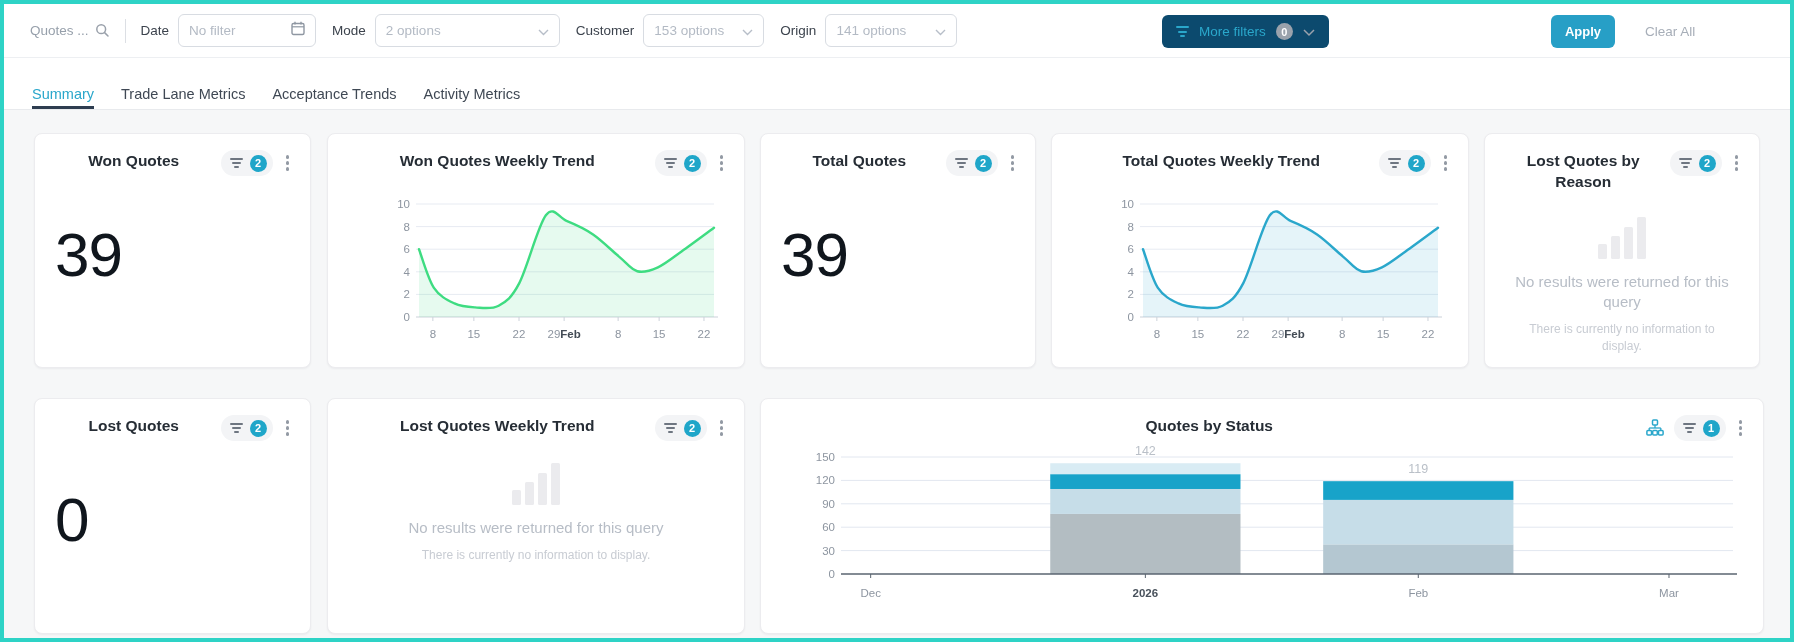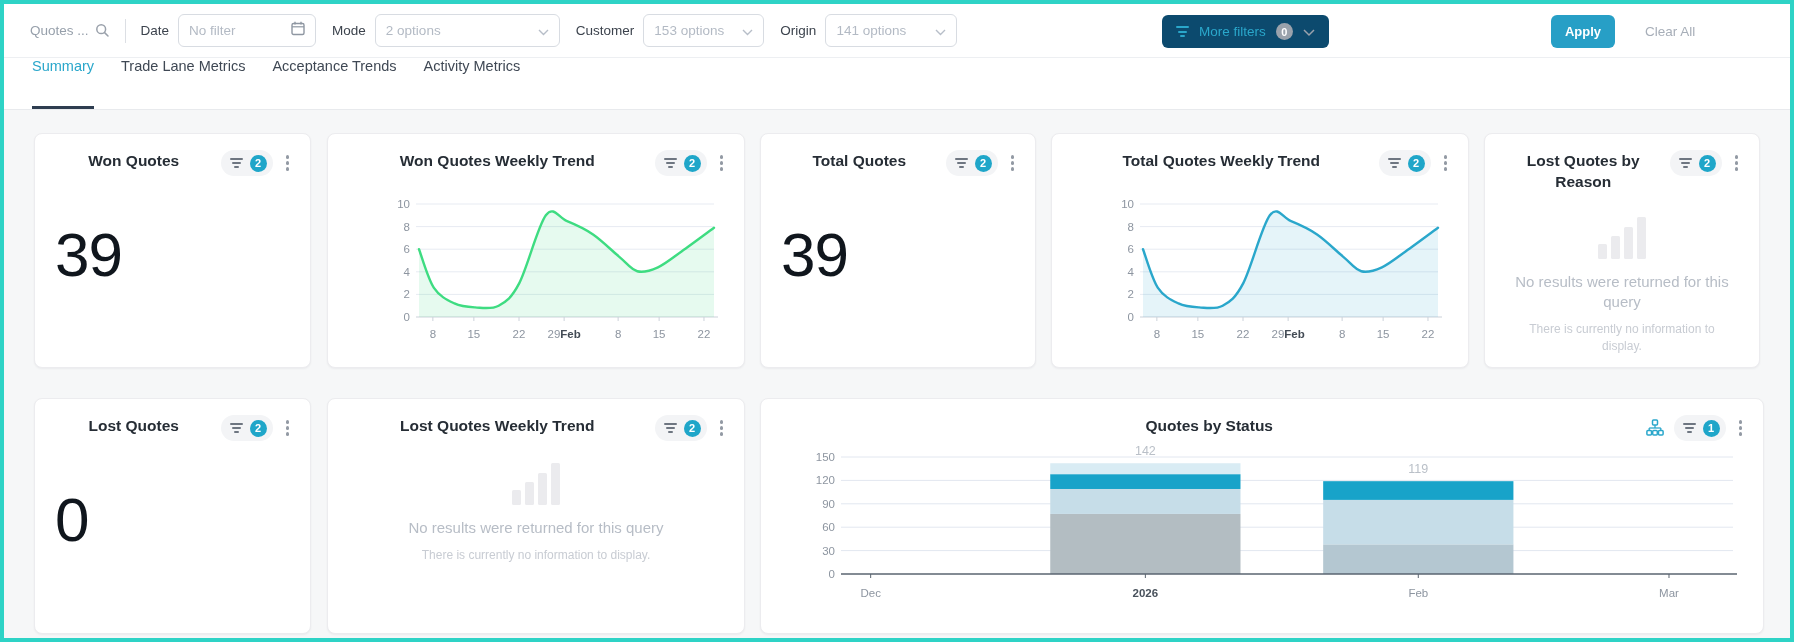--- a/index.html
+++ b/index.html
@@ -32,21 +32,21 @@
   .badge{min-width:17px;height:17px;border-radius:50%;background:#1fa6c9;color:#fff;font-size:11px;font-weight:bold;
         display:flex;align-items:center;justify-content:center;padding:0 2px;box-sizing:border-box;}
   .badge.gray{background:#9aa2ac;}
   .applybtn{position:absolute;left:1547px;top:11px;width:64px;height:33px;background:#279fc6;color:#fff;border:none;
         border-radius:6px;font-size:13px;font-weight:bold;font-family:inherit;cursor:pointer;}
   .clearall{position:absolute;left:1613px;top:20px;color:#a7aeb8;font-size:13.5px;cursor:pointer;white-space:nowrap;margin-left:28px;}
 
   
   .tabsrow{position:absolute;left:4px;top:58px;right:4px;height:52px;background:#fff;border-bottom:1px solid #e8eaed;
         display:flex;align-items:flex-end;padding-left:28px;gap:27px;box-sizing:border-box;z-index:4;}
-  .tab{font-size:14.5px;color:#3f4854;padding-bottom:32px;border-bottom:3px solid transparent;cursor:pointer;white-space:nowrap;}
+  .tab{font-size:14.5px;color:#3f4854;padding-bottom:4px;border-bottom:3px solid transparent;cursor:pointer;white-space:nowrap;}
   .tab.active{color:#2aa7cb;border-bottom-color:#2e3d50;}
 
   
   .content{position:absolute;left:4px;top:110px;right:4px;bottom:4px;background:#f6f7f8;z-index:1;}
   .card{position:absolute;background:#fff;border:1px solid #ececef;border-radius:8px;
         box-shadow:0 1px 2px rgba(16,24,40,.05);box-sizing:border-box;}
   .c1{left:30px;top:23px;width:277px;height:235px;}
   .c2{left:323px;top:23px;width:418px;height:235px;}
   .c3{left:756px;top:23px;width:276px;height:235px;}
   .c4{left:1047px;top:23px;width:418px;height:235px;}

